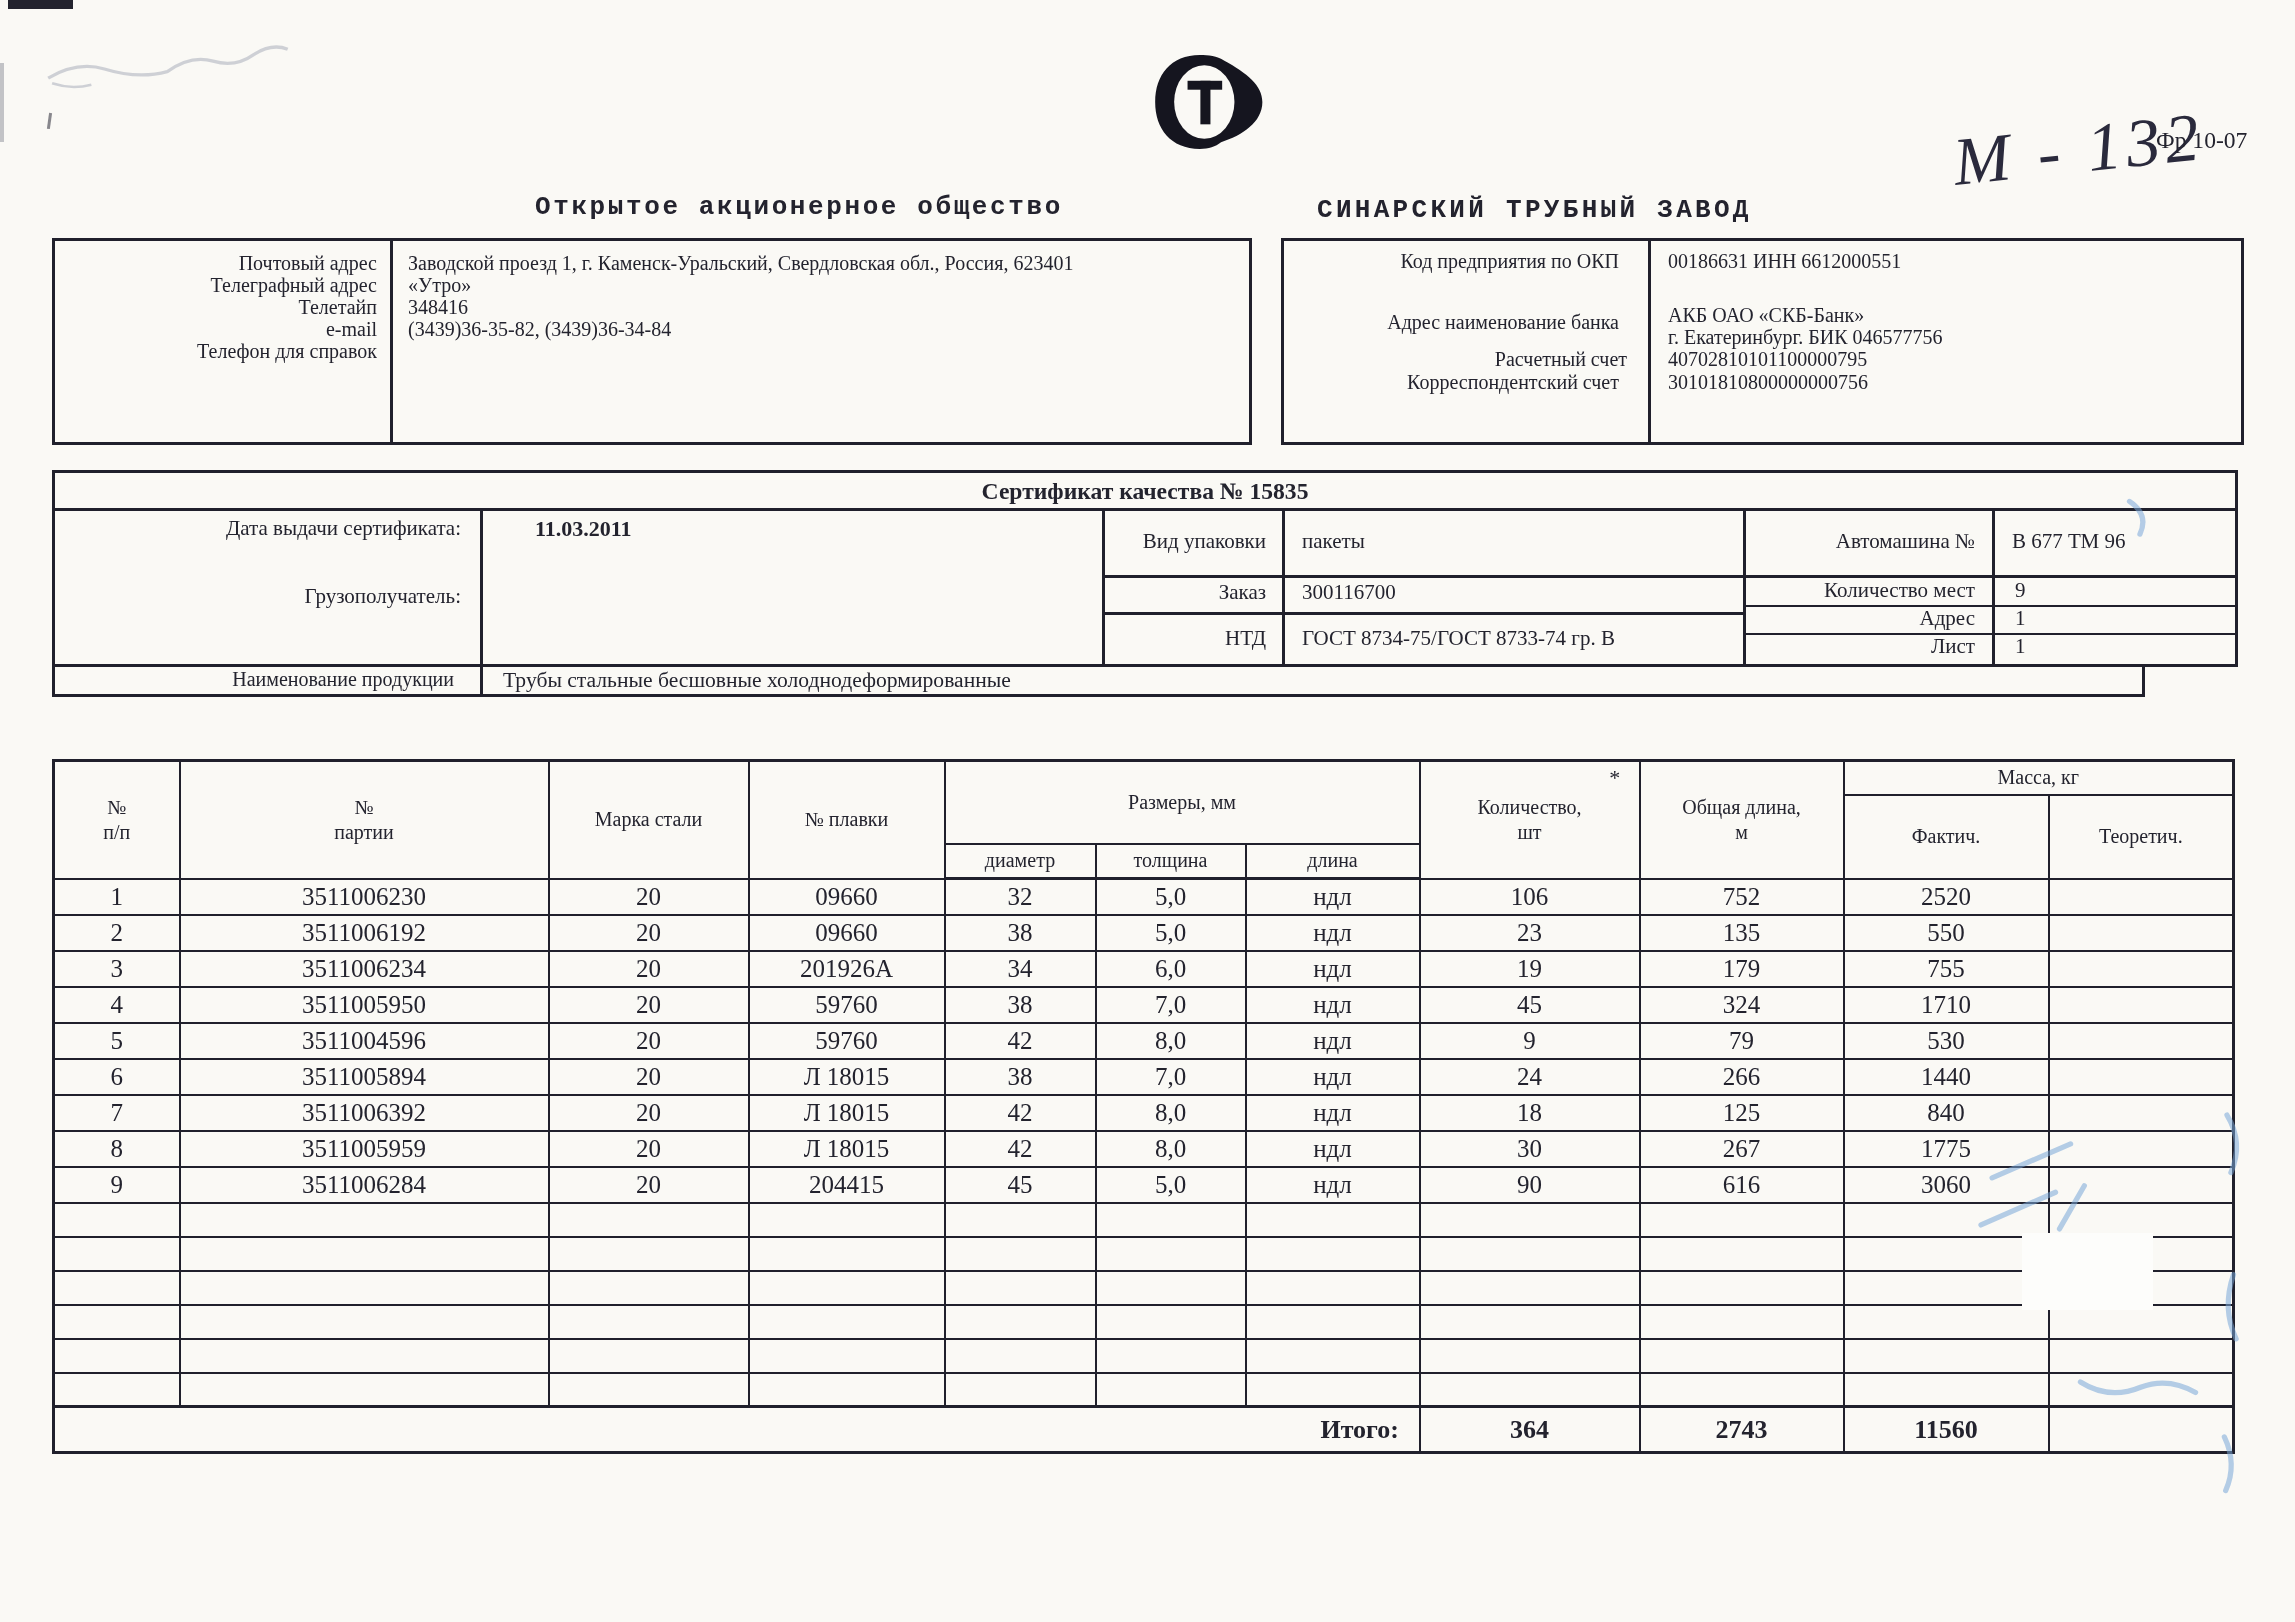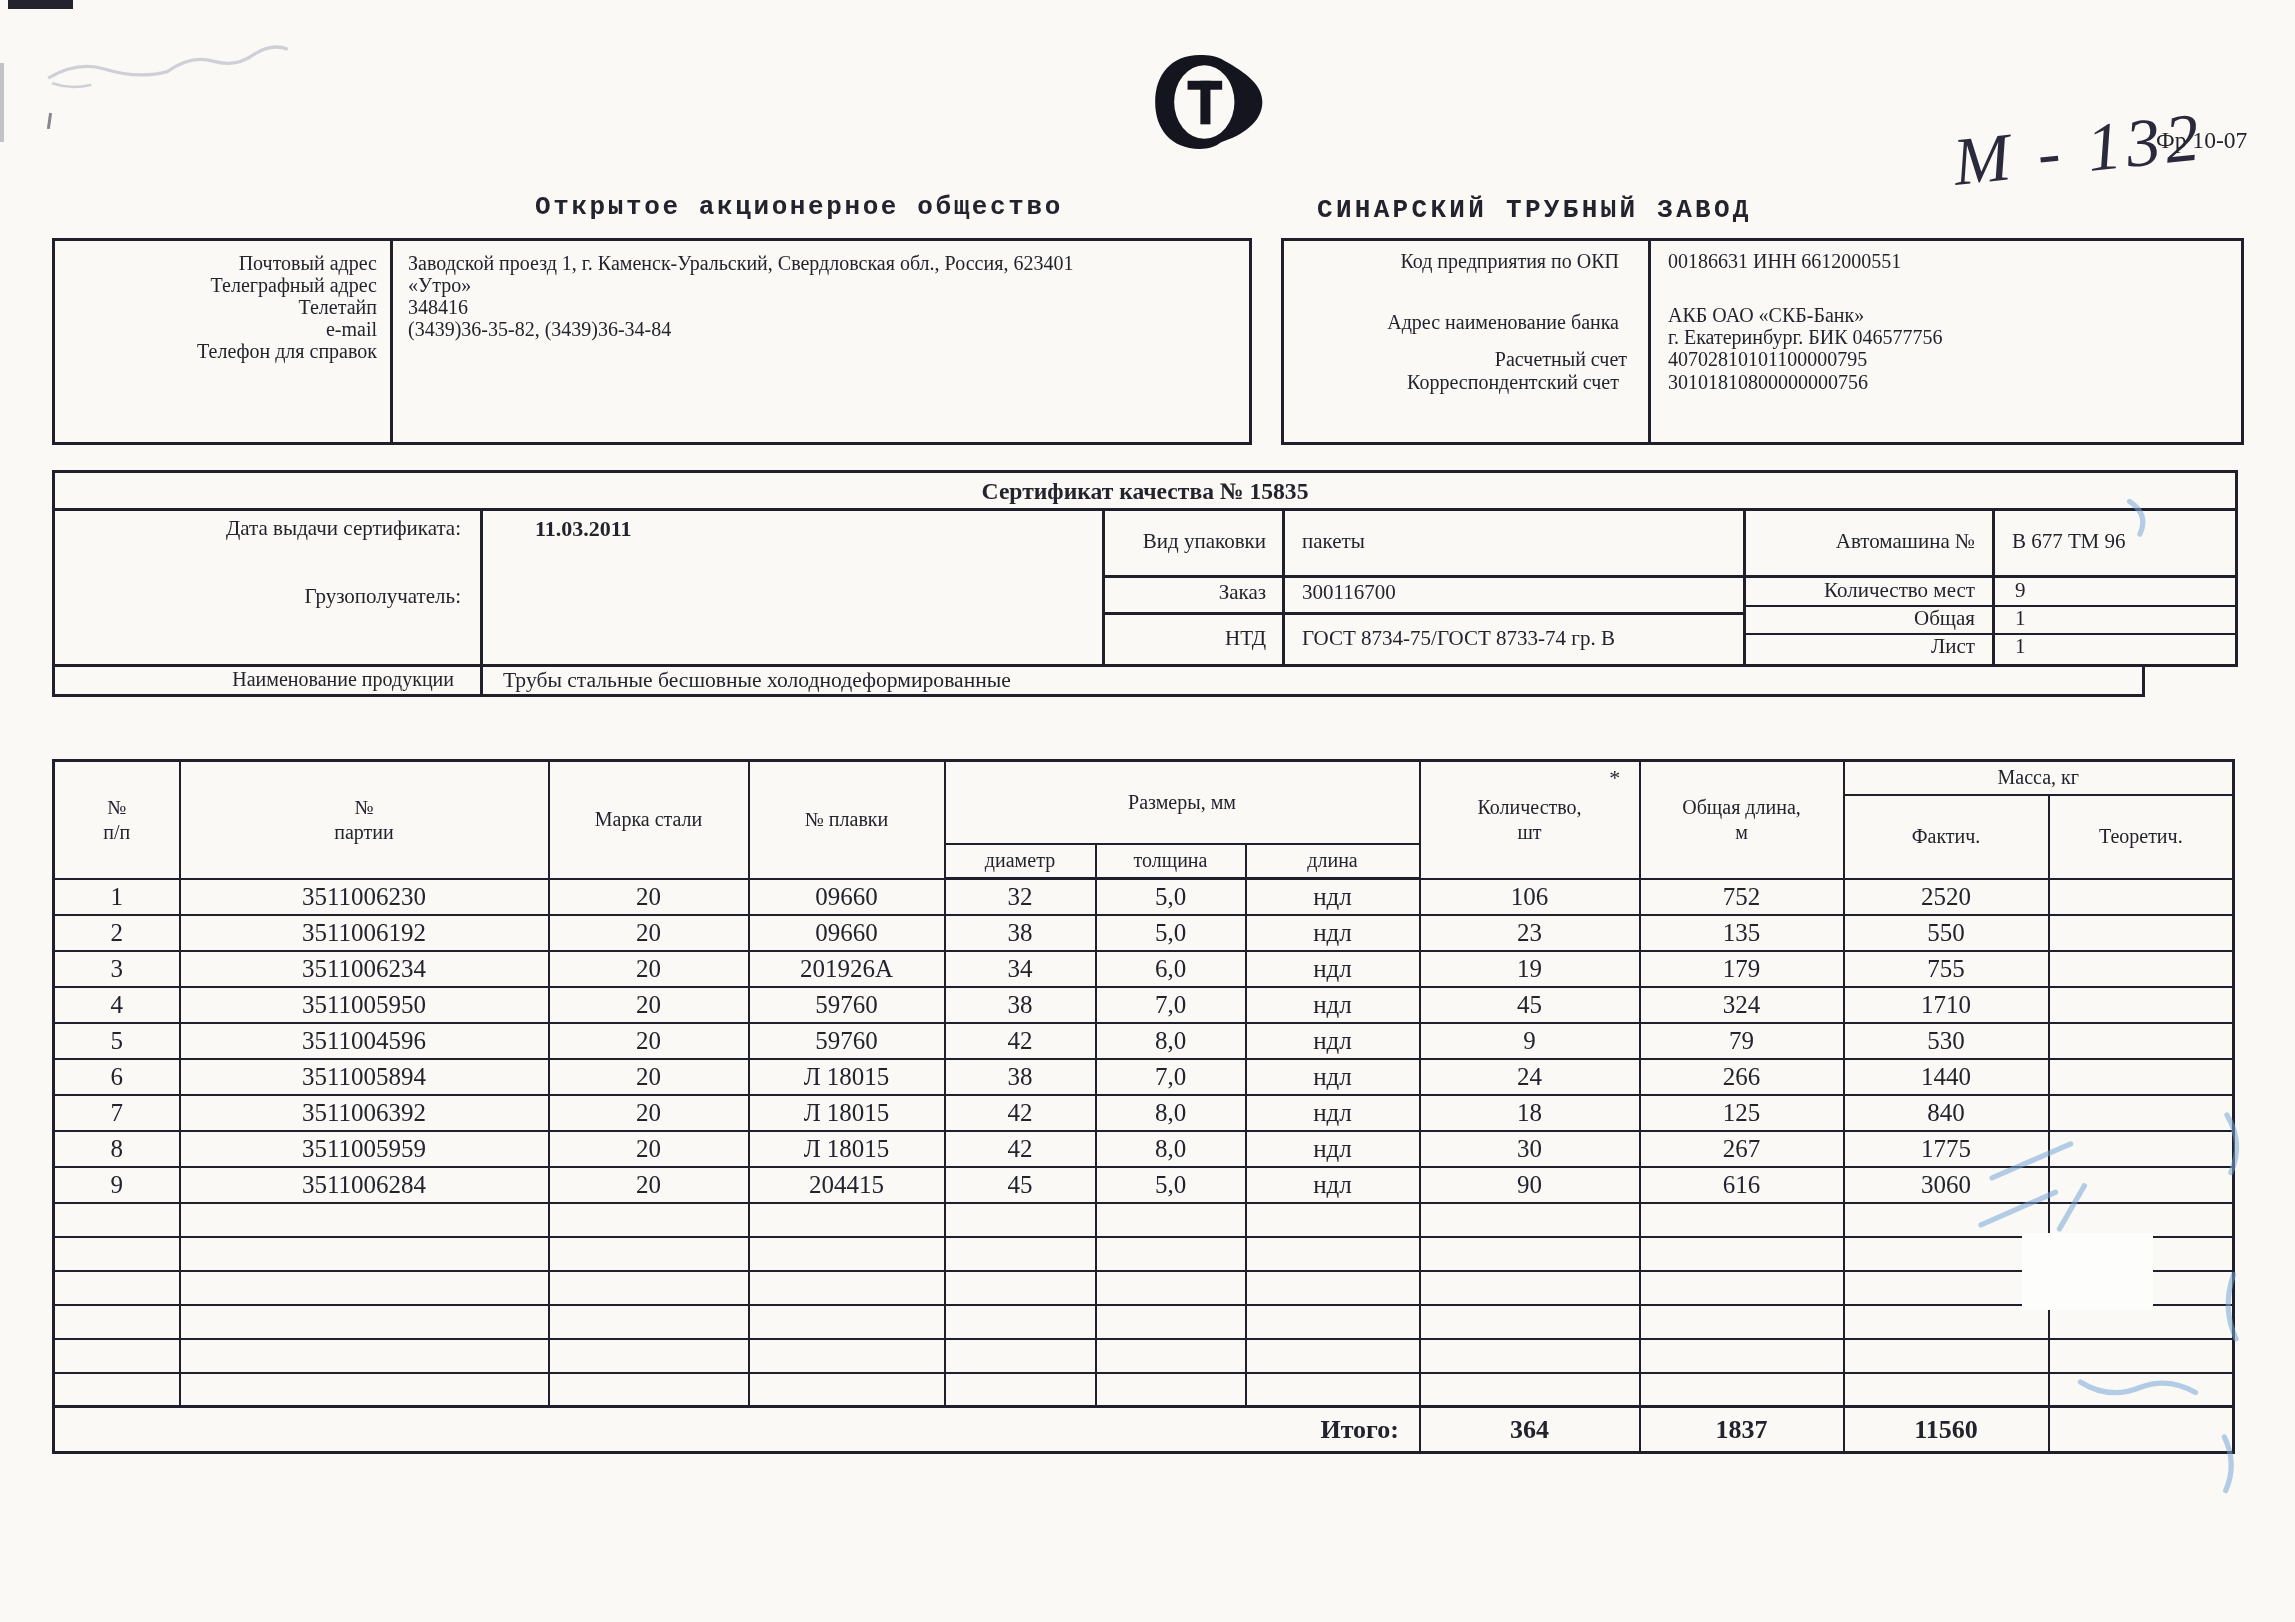--- a/index.html
+++ b/index.html
@@ -130,21 +130,21 @@
   <div class="cert-text rt" style="left:1047px;top:56px;width:164px;">Вид упаковки</div>
   <div class="cert-text" style="left:1247px;top:56px;">пакеты</div>
   <div class="cert-text rt" style="left:1047px;top:107px;width:164px;">Заказ</div>
   <div class="cert-text" style="left:1247px;top:107px;">300116700</div>
   <div class="cert-text rt" style="left:1047px;top:153px;width:164px;">НТД</div>
   <div class="cert-text" style="left:1247px;top:153px;">ГОСТ 8734-75/ГОСТ 8733-74 гр. В</div>
   <div class="cert-text rt" style="left:1688px;top:56px;width:232px;">Автомашина №</div>
   <div class="cert-text" style="left:1957px;top:56px;">В 677 ТМ 96</div>
   <div class="cert-text rt" style="left:1688px;top:105px;width:232px;">Количество мест</div>
   <div class="cert-text" style="left:1960px;top:105px;">9</div>
-  <div class="cert-text rt" style="left:1688px;top:133px;width:232px;">Общая</div>
+  <div class="cert-text rt" style="left:1688px;top:133px;width:232px;">Адрес</div>
   <div class="cert-text" style="left:1960px;top:133px;">1</div>
   <div class="cert-text rt" style="left:1688px;top:161px;width:232px;">Лист</div>
   <div class="cert-text" style="left:1960px;top:161px;">1</div>
 </div>
 
 <div class="abs" style="left:52px;top:665px;width:2087px;height:29px;border:3.3px solid var(--ink);border-top:none;">
   <div class="line" style="left:425px;top:0;bottom:0;width:2.6px;"></div>
   <div class="abs rt" style="left:0;top:3.3px;width:399px;font-size:20px;">Наименование продукции</div>
   <div class="abs" style="left:448px;top:2.6px;font-size:21.6px;white-space:nowrap;">Трубы  стальные бесшовные холоднодеформированные</div>
 </div>
@@ -383,21 +383,21 @@
           <td></td>
           <td></td>
           <td></td>
           <td></td>
         </tr>
       </tbody>
     <tfoot>
       <tr>
         <td colspan="7" class="total-label">Итого:</td>
         <td>364</td>
-        <td>1837</td>
+        <td>2743</td>
         <td>11560</td>
         <td></td>
       </tr>
     </tfoot>
   </table>
 </div>
 
 <div class="abs" style="left:2022px;top:1233px;width:131px;height:77px;background:#fdfdfb;"></div>
 
 <svg class="pen-svg" width="2295" height="1623" viewBox="0 0 3508 2480">

